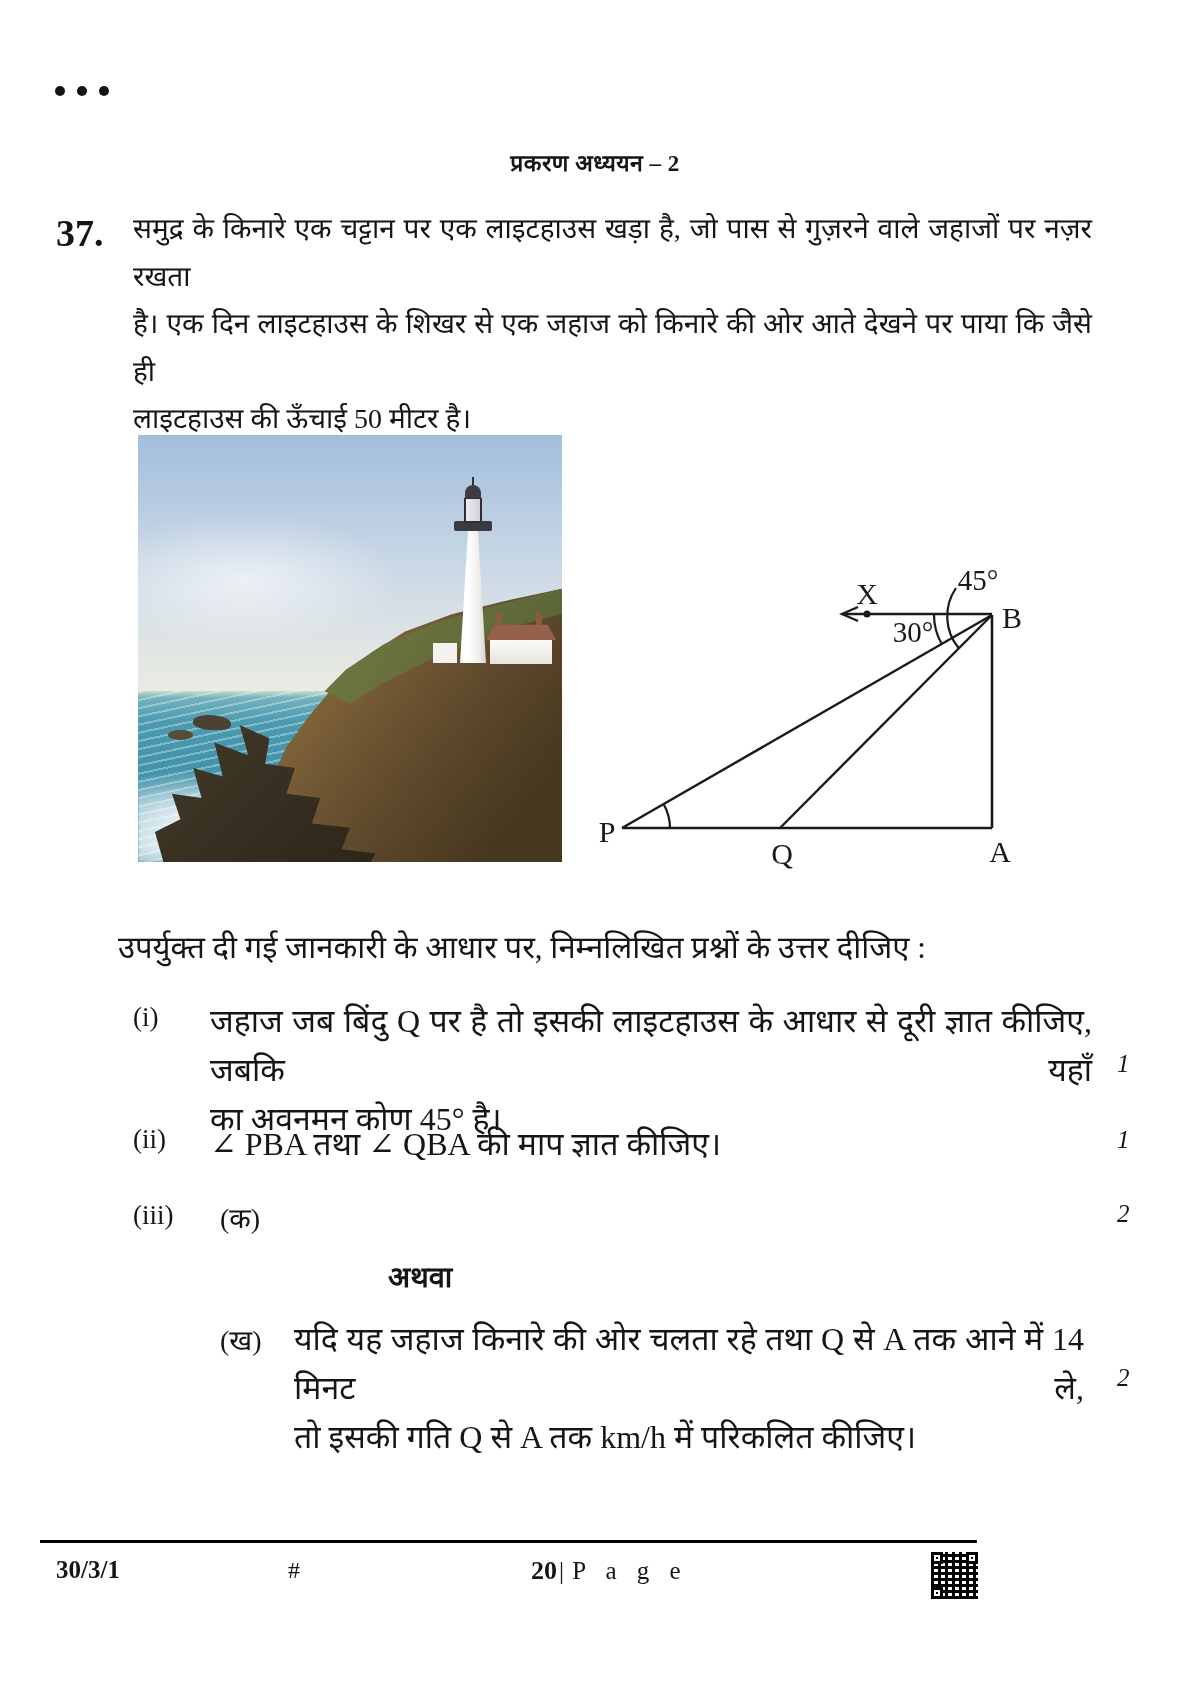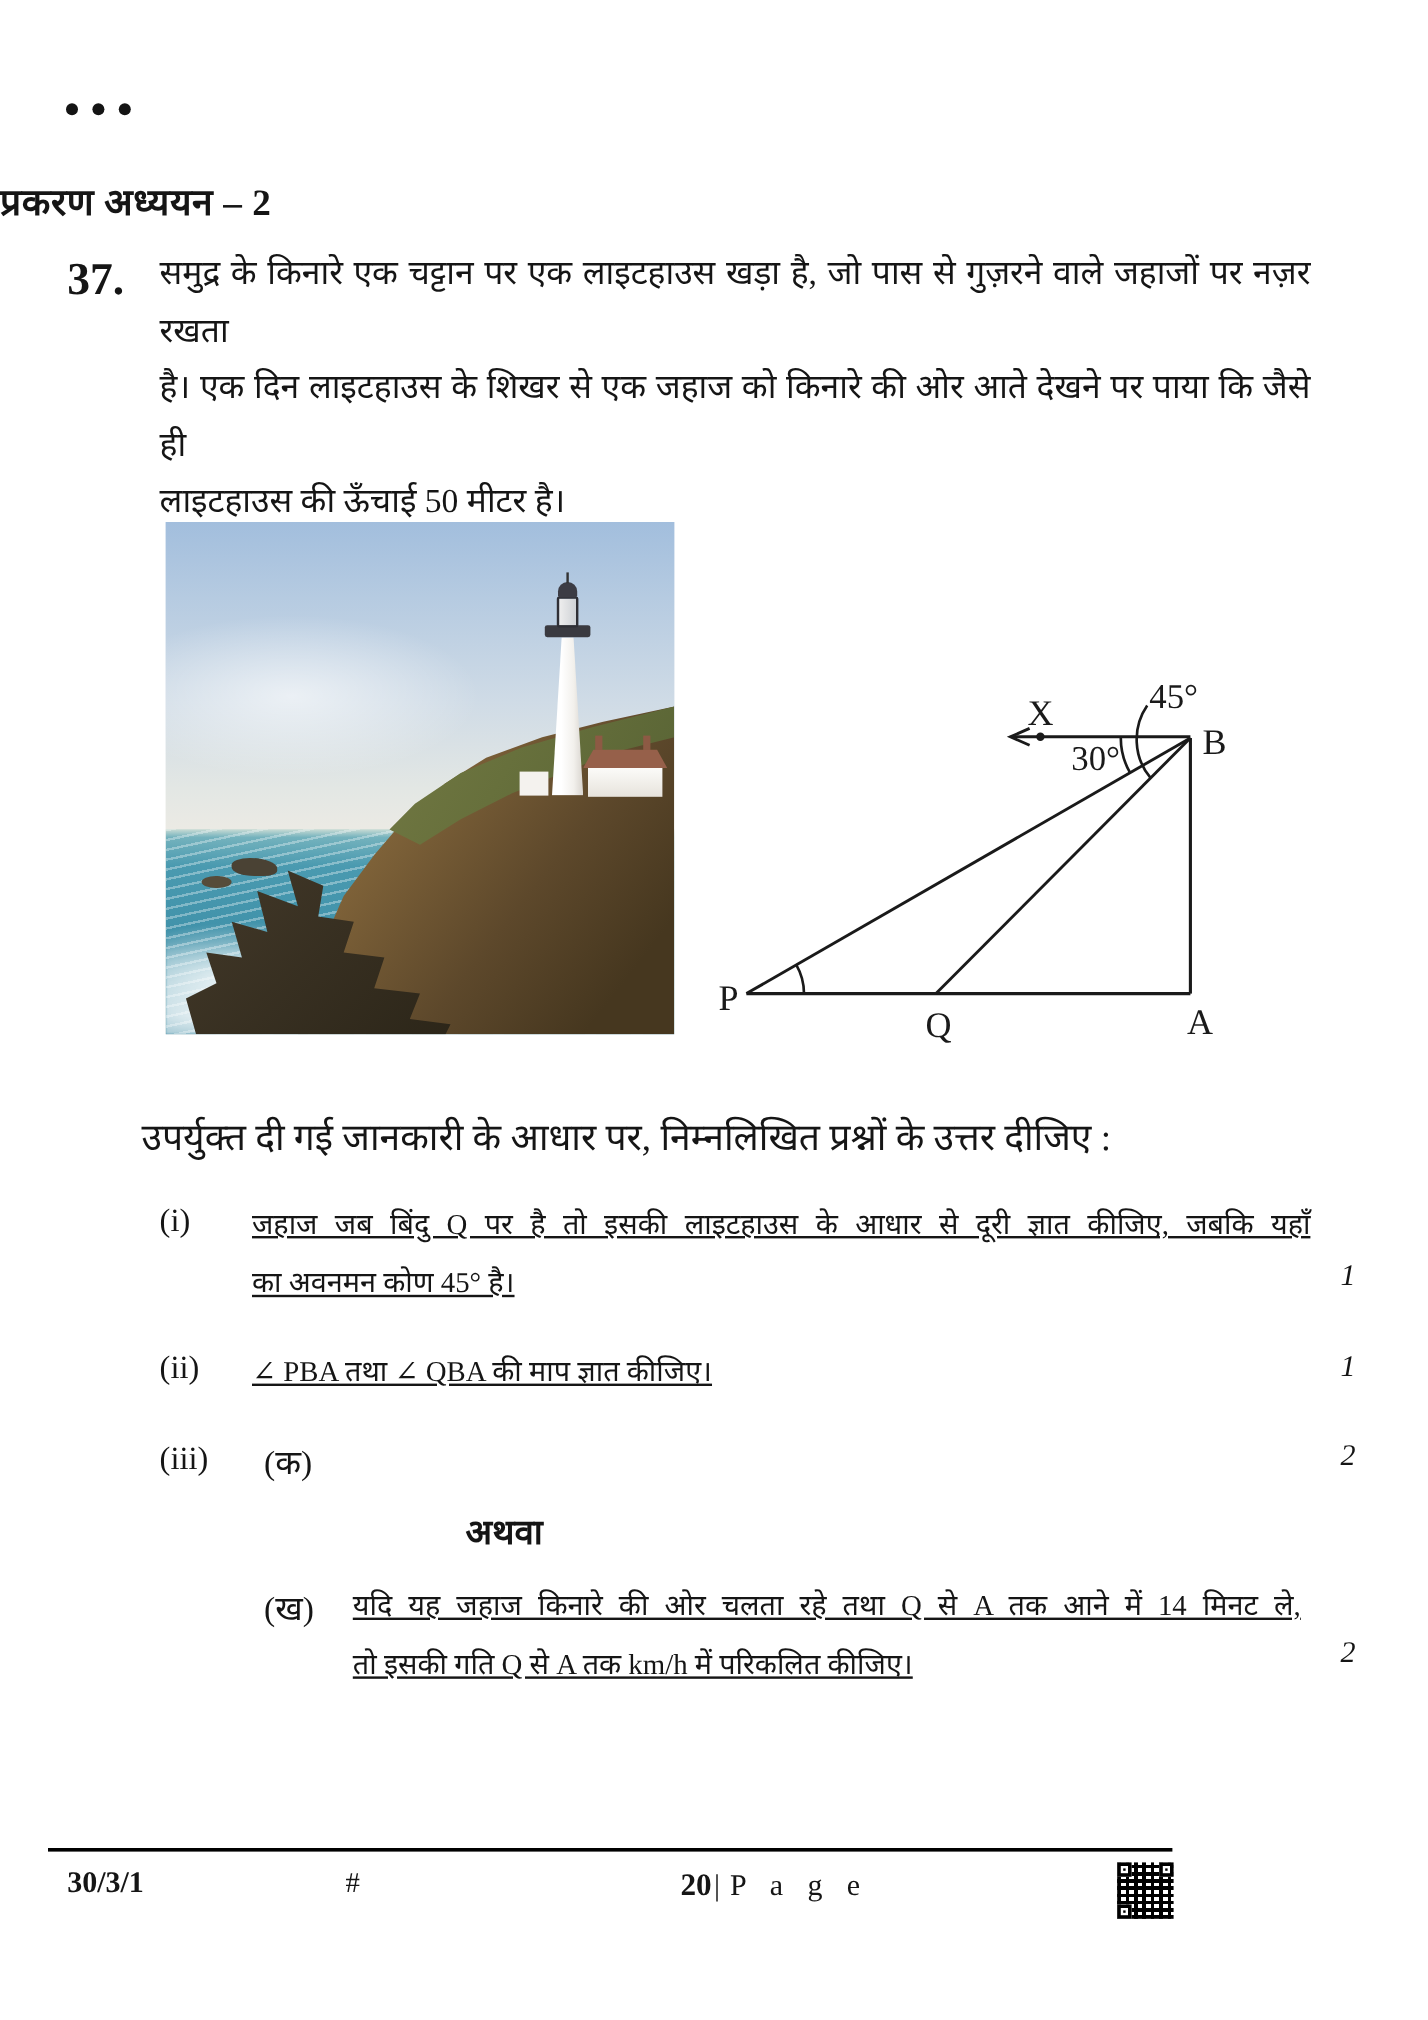--- a/index.html
+++ b/index.html
@@ -4,22 +4,22 @@
 <style>
   html,body{margin:0;padding:0;background:#ffffff;}
   .page{position:relative;width:1190px;height:1683px;background:#ffffff;overflow:hidden;
         font-family:"Liberation Serif","DejaVu Serif",serif;color:#151515;}
 
   
   .dots{position:absolute;left:55px;top:86px;display:flex;gap:12px;}
   .dots span{width:10px;height:10px;border-radius:50%;background:#141414;display:block;}
 
   
-  .title{position:absolute;left:0;top:146px;width:1190px;
-         font-size:31px;font-weight:bold;letter-spacing:.5px;}
+  .title{position:absolute;left:0;top:146px;width:1190px;text-align:center;
+         font-size:23px;font-weight:bold;letter-spacing:.5px;}
 
   
   .qnum{position:absolute;left:56px;top:211px;font-size:38px;font-weight:bold;}
   .qtext{position:absolute;left:133px;top:205px;width:959px;font-size:28px;line-height:47.5px;}
   .jl{text-align:justify;text-align-last:justify;}
 
   
   .photo{position:absolute;left:138px;top:435px;width:424px;height:427px;overflow:hidden;
          background:linear-gradient(180deg,#a2bedd 0%,#b6cbe1 15%,#cfdbe6 35%,#e3e7e4 52%,#ebeae4 60%,#e8e8e2 61%);}
   .photo>div{position:absolute;}
@@ -56,30 +56,30 @@
   .chim2{left:398px;top:178px;width:6px;height:12px;background:#8d5a44;}
 
   
   .diagram{position:absolute;left:555px;top:520px;}
   .diagram path,.diagram line{stroke:#1a1a1a;fill:none;}
   .diagram text{fill:#1a1a1a;font-family:"Liberation Serif","DejaVu Serif",serif;}
 
   
   .intro{position:absolute;left:118px;top:925px;font-size:31px;}
   .plabel{position:absolute;font-size:27px;}
-  .ptext{position:absolute;font-size:24px;line-height:49px;text-decoration:underline;}
+  .ptext{position:absolute;font-size:32px;line-height:49px;}
   .marks{position:absolute;left:1117px;font-size:25px;font-style:italic;}
   .orword{position:absolute;left:388px;top:1256px;font-size:29px;font-weight:bold;}
 
   
   .frule{position:absolute;left:40px;top:1540px;width:937px;height:3px;background:#000;}
   .fcode{position:absolute;left:56px;top:1556px;font-size:25px;font-weight:bold;}
   .fhash{position:absolute;left:288px;top:1557px;font-size:24px;}
   .fpage{position:absolute;left:531px;top:1556px;font-size:25px;}
-  .fpage .num{font-weight:bold;font-size:26px;margin-left:36px;}
+  .fpage .num{font-weight:bold;font-size:26px;}
   .fpage .bar{font-weight:normal;padding:0 2px;}
   .fpage .word{letter-spacing:7px;}
   .qr{position:absolute;left:931px;top:1552px;width:47px;height:47px;
       background:repeating-linear-gradient(0deg,#000 0 3px,transparent 3px 6px),
                  repeating-linear-gradient(90deg,#000 0 3px,#fff 3px 7px);}
   .qr i{position:absolute;width:12px;height:12px;background:#fff;border:3px solid #000;box-sizing:border-box;}
   .qr i:nth-child(1){left:0;top:0;}
   .qr i:nth-child(2){right:0;top:0;}
   .qr i:nth-child(3){left:0;bottom:0;}
   .qr i b{position:absolute;left:2px;top:2px;width:2px;height:2px;background:#000;display:block;}

